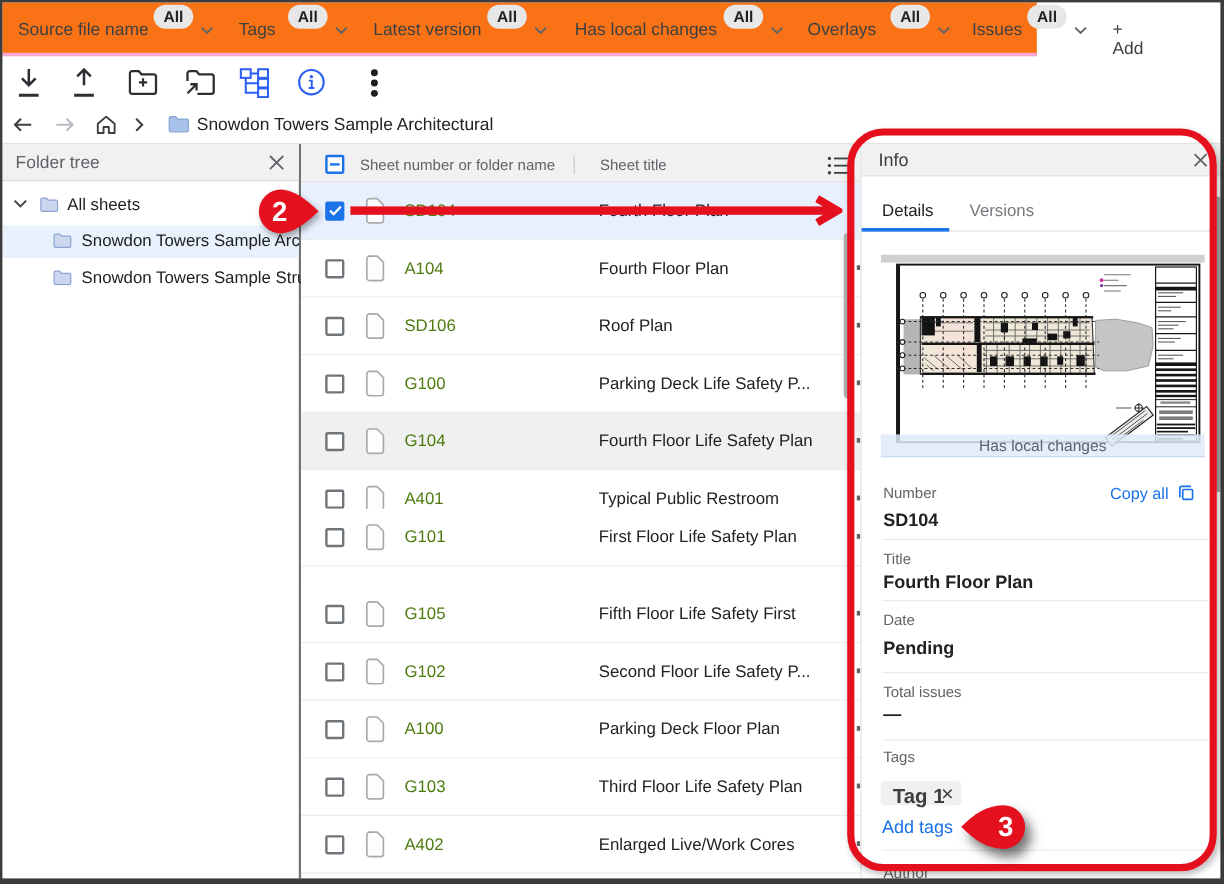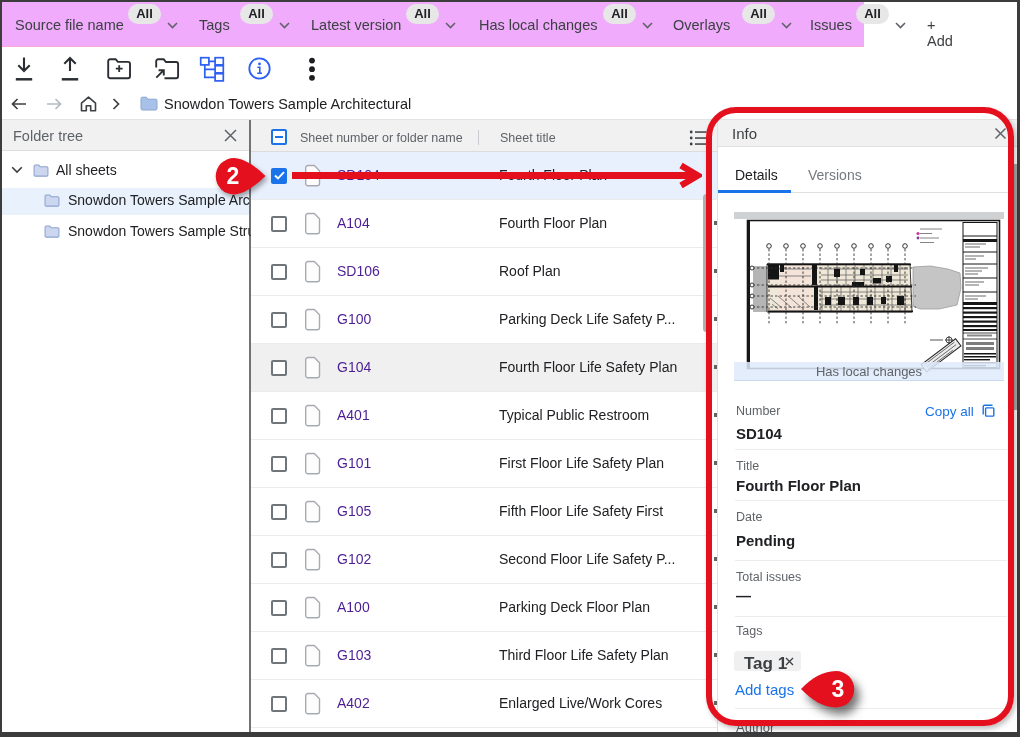--- a/index.html
+++ b/index.html
@@ -5,21 +5,21 @@
 * { margin:0; padding:0; box-sizing:border-box; }
 html,body { width:1020px; height:737px; overflow:hidden; }
 body { font-family:"Liberation Sans", sans-serif; background:#fff; position:relative; }
 .abs { position:absolute; }
 
 .frame-t{left:0;top:0;width:1020px;height:2px;background:#3c3c3c;z-index:50;}
 .frame-l{left:0;top:0;width:2px;height:737px;background:#3c3c3c;z-index:50;}
 .frame-r{left:1017px;top:0;width:3px;height:737px;background:#3c3c3c;z-index:50;}
 .frame-b{left:0;top:732px;width:1020px;height:5px;background:#3c3c3c;z-index:50;}
 
-#filterbar{left:2px;top:2px;width:862px;height:45px;border-bottom:1px solid #f9a8d4;background:#f0abfc;}
+#filterbar{left:2px;top:2px;width:862px;height:45px;border-bottom:3px solid #f9a8d4;background:#f97316;}
 .flabel{position:absolute;top:15px;font-size:14.5px;color:#3d4043;}
 .pill{position:absolute;top:2px;height:20px;border-radius:10px;background:#e7e7e7;color:#202124;font-size:13px;font-weight:bold;text-align:center;line-height:20px;width:33px;}
 .chev{position:absolute;top:20px;width:11px;height:7px;}
 
 #toolbar{left:2px;top:47px;width:1015px;height:41px;background:#fff;}
 
 #crumbbar{left:2px;top:88px;width:1015px;height:32px;border-bottom:1px solid #e3e3e3;background:#fff;}
 
 #ftree{left:2px;top:120px;width:249px;height:612px;background:#fff;border-right:2px solid #737373;}
 #ftree .hd{position:absolute;left:0;top:0;width:100%;height:31px;border-bottom:1px solid #dcdcdc;background:#f1f1f2;}
@@ -29,21 +29,21 @@
 .folder-ic{position:absolute;width:16px;height:13px;}
 
 #table{left:251px;top:120px;width:466px;height:612px;background:#fff;}
 #table .hd{position:absolute;left:0;top:0;width:100%;height:32px;border-bottom:1px solid #dcdcdc;background:#f1f1f2;}
 .hcol{position:absolute;top:11px;font-size:12.5px;color:#5f6368;}
 .row{position:absolute;left:0;width:100%;height:48px;border-bottom:1px solid #ebebeb;background:#fff;}
 .row.sel{background:#e8f0fe;}
 .row.hov{background:#f0f0f0;}
 .cbx{position:absolute;left:20px;top:16px;width:16px;height:16px;border:2px solid #70757a;border-radius:2px;background:#fff;}
 .cbx.on{border:0;background:#1a73e8;}
-.num{position:absolute;left:86px;top:15px;font-size:14px;color:#4c1d95;}
+.num{position:absolute;left:86px;top:15px;font-size:14px;color:#4d7c0f;}
 .ttl{position:absolute;left:248px;top:15px;font-size:14px;color:#202124;width:196px;white-space:nowrap;overflow:hidden;}
 .sliver{position:absolute;left:463px;width:2.5px;height:4px;background:#636363;}
 .ficon{position:absolute;left:52px;top:12px;}
 
 #info{left:717px;top:120px;width:300px;height:612px;background:#fff;border-left:1px solid #e0e0e0;}
 #info .hd{position:absolute;left:0;top:0;width:100%;height:27px;background:#f1f1f2;border-bottom:1px solid #e0e0e0;}
 .lbl{position:absolute;left:18px;font-size:12.5px;color:#5f6368;}
 .val{position:absolute;left:18px;font-size:15px;font-weight:bold;color:#202124;}
 .divl{position:absolute;left:17px;width:272px;height:1px;background:#ececec;}
 
@@ -252,21 +252,21 @@
   </div>
   <div class="row" style="top:272px;">
     <span class="cbx"></span>
     <svg class="ficon" width="19" height="24" viewBox="0 0 19 24">
         <path d="M5 1.5 H11.3 L16.5 6.7 V19.5 A2.3 2.3 0 0 1 14.2 21.8 H5 A2.3 2.3 0 0 1 2.7 19.5 V3.8 A2.3 2.3 0 0 1 5 1.5 Z" fill="#fdfdfd" stroke="#a7abb0" stroke-width="1.4"></path>
       </svg>
     <span class="num">A401</span>
       <span class="ttl">Typical Public Restroom</span>
       <span class="sliver" style="top:21px;"></span>
   </div>
-  <div class="row" style="top:320px;">
+  <div class="row" style="top:304px;">
     <span class="cbx"></span>
     <svg class="ficon" width="19" height="24" viewBox="0 0 19 24">
         <path d="M5 1.5 H11.3 L16.5 6.7 V19.5 A2.3 2.3 0 0 1 14.2 21.8 H5 A2.3 2.3 0 0 1 2.7 19.5 V3.8 A2.3 2.3 0 0 1 5 1.5 Z" fill="#fdfdfd" stroke="#a7abb0" stroke-width="1.4"></path>
       </svg>
     <span class="num">G101</span>
       <span class="ttl">First Floor Life Safety Plan</span>
       <span class="sliver" style="top:21px;"></span>
   </div>
   <div class="row" style="top:368px;">
     <span class="cbx"></span>

